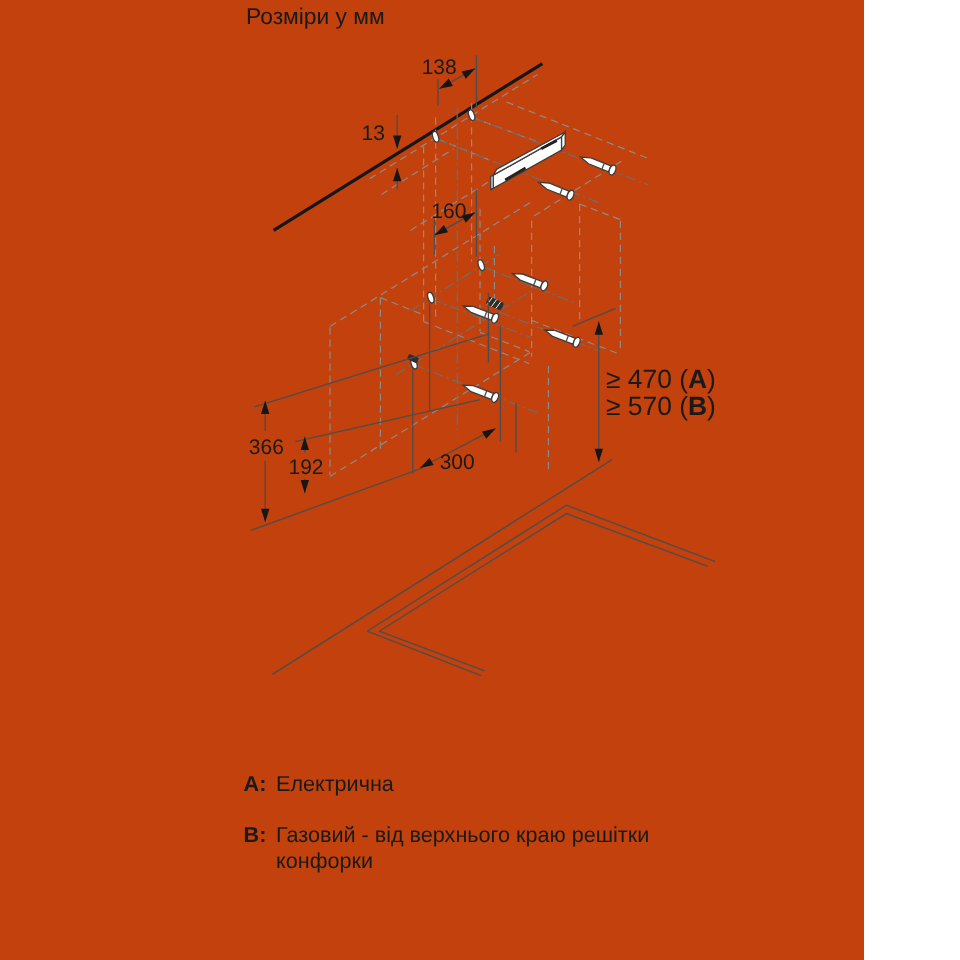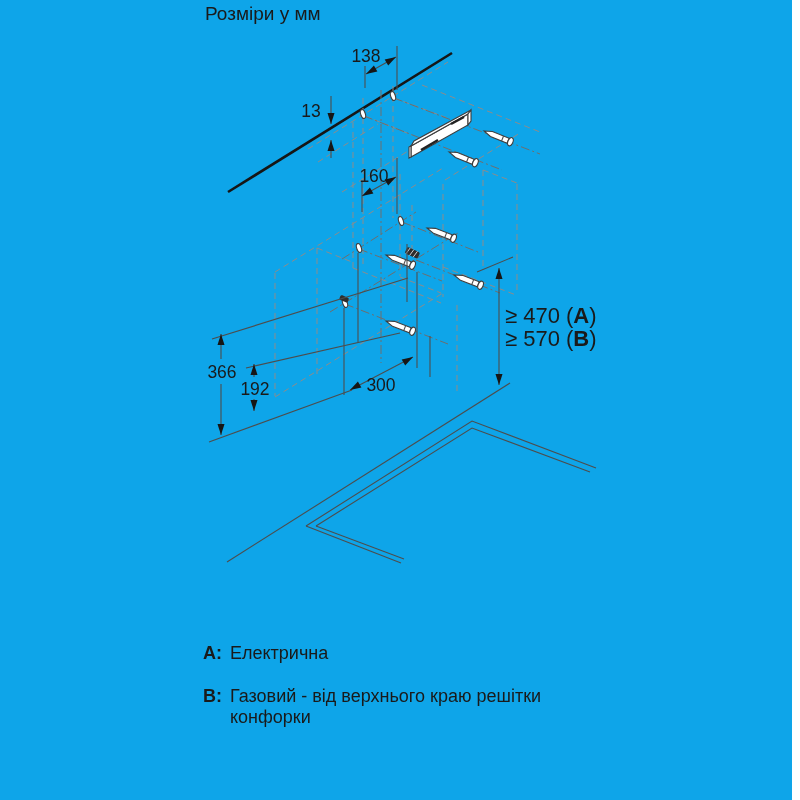--- a/index.html
+++ b/index.html
@@ -1,16 +1,16 @@
 <!DOCTYPE html>
 <html><head>
 <meta charset="utf-8">
 <style>
   html,body{margin:0;padding:0;background:#fff;width:800px;height:800px;overflow:hidden}
-  .page{position:relative;width:792px;height:800px;background:#0ea5e9;font-family:"Liberation Sans",sans-serif}
+  .page{position:relative;width:720px;height:800px;background:#c2410c;font-family:"Liberation Sans",sans-serif}
   svg{position:absolute;left:0;top:0}
   svg text{font-family:"Liberation Sans",sans-serif;fill:#1a1a1a}
   .t-title{font-size:19px}
   .t-dim{font-size:17.5px}
   .t-clear{font-size:22px}
   .t-legend{font-size:18px}
   .bold{font-weight:700}
   .thin{stroke:#4d4d4d;stroke-width:1.1;fill:none}
   .thick{stroke:#161616;stroke-width:2.6;fill:none}
   .dash{stroke:#8c8c8c;stroke-width:1;fill:none;stroke-dasharray:6 4}

